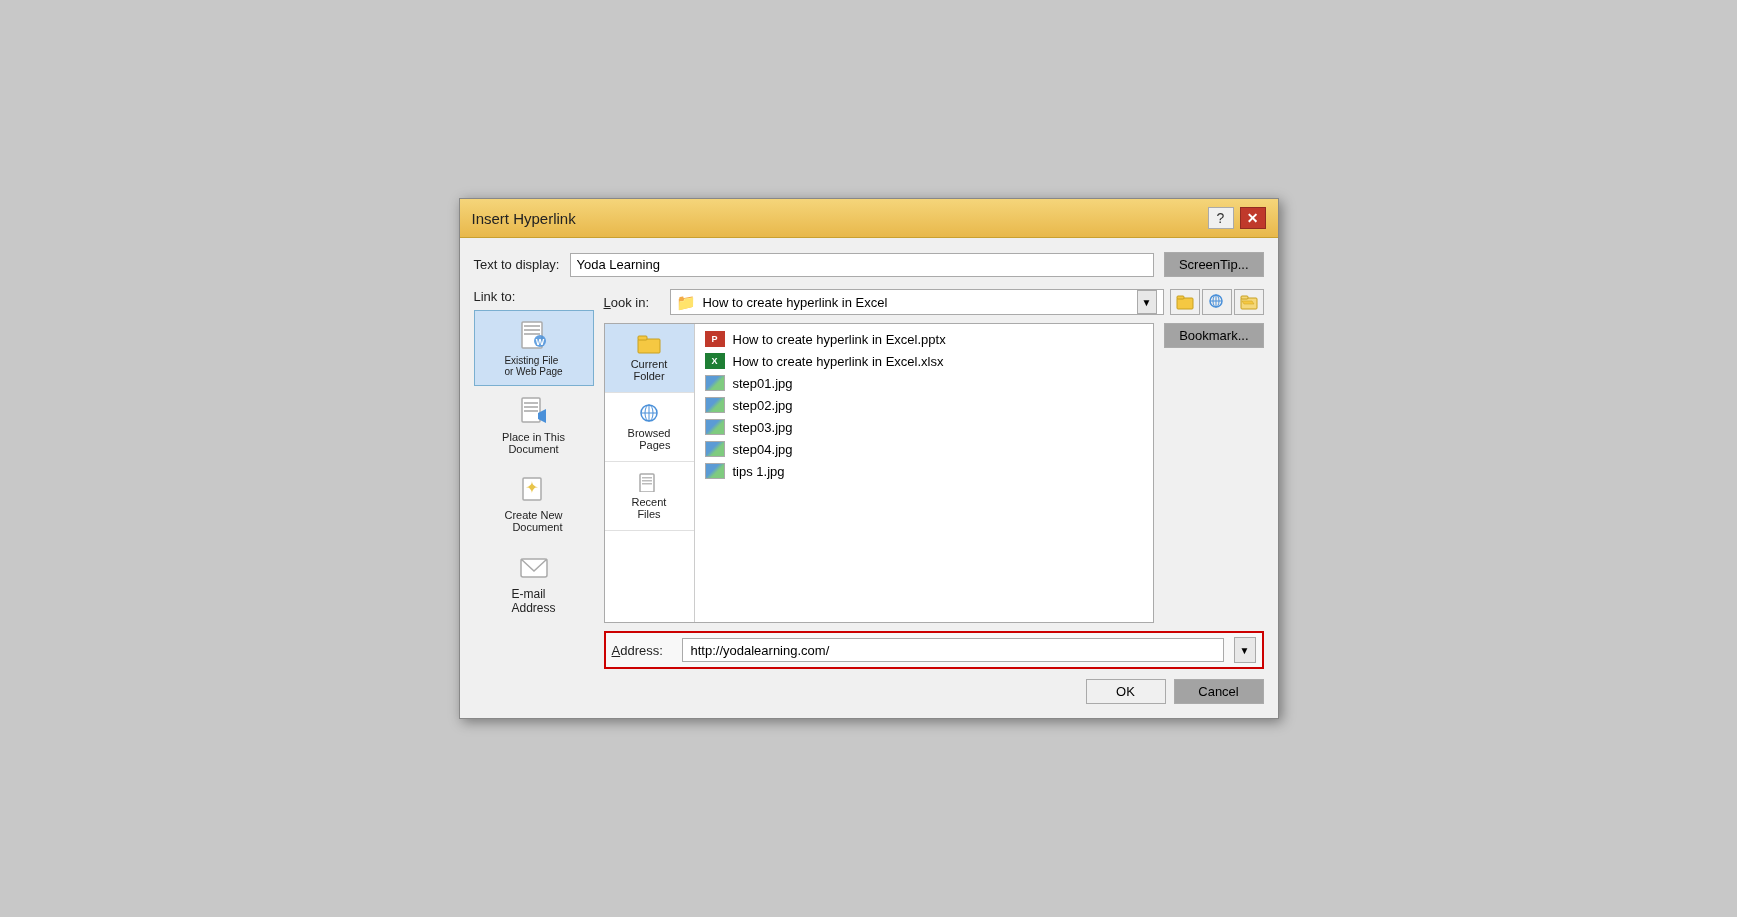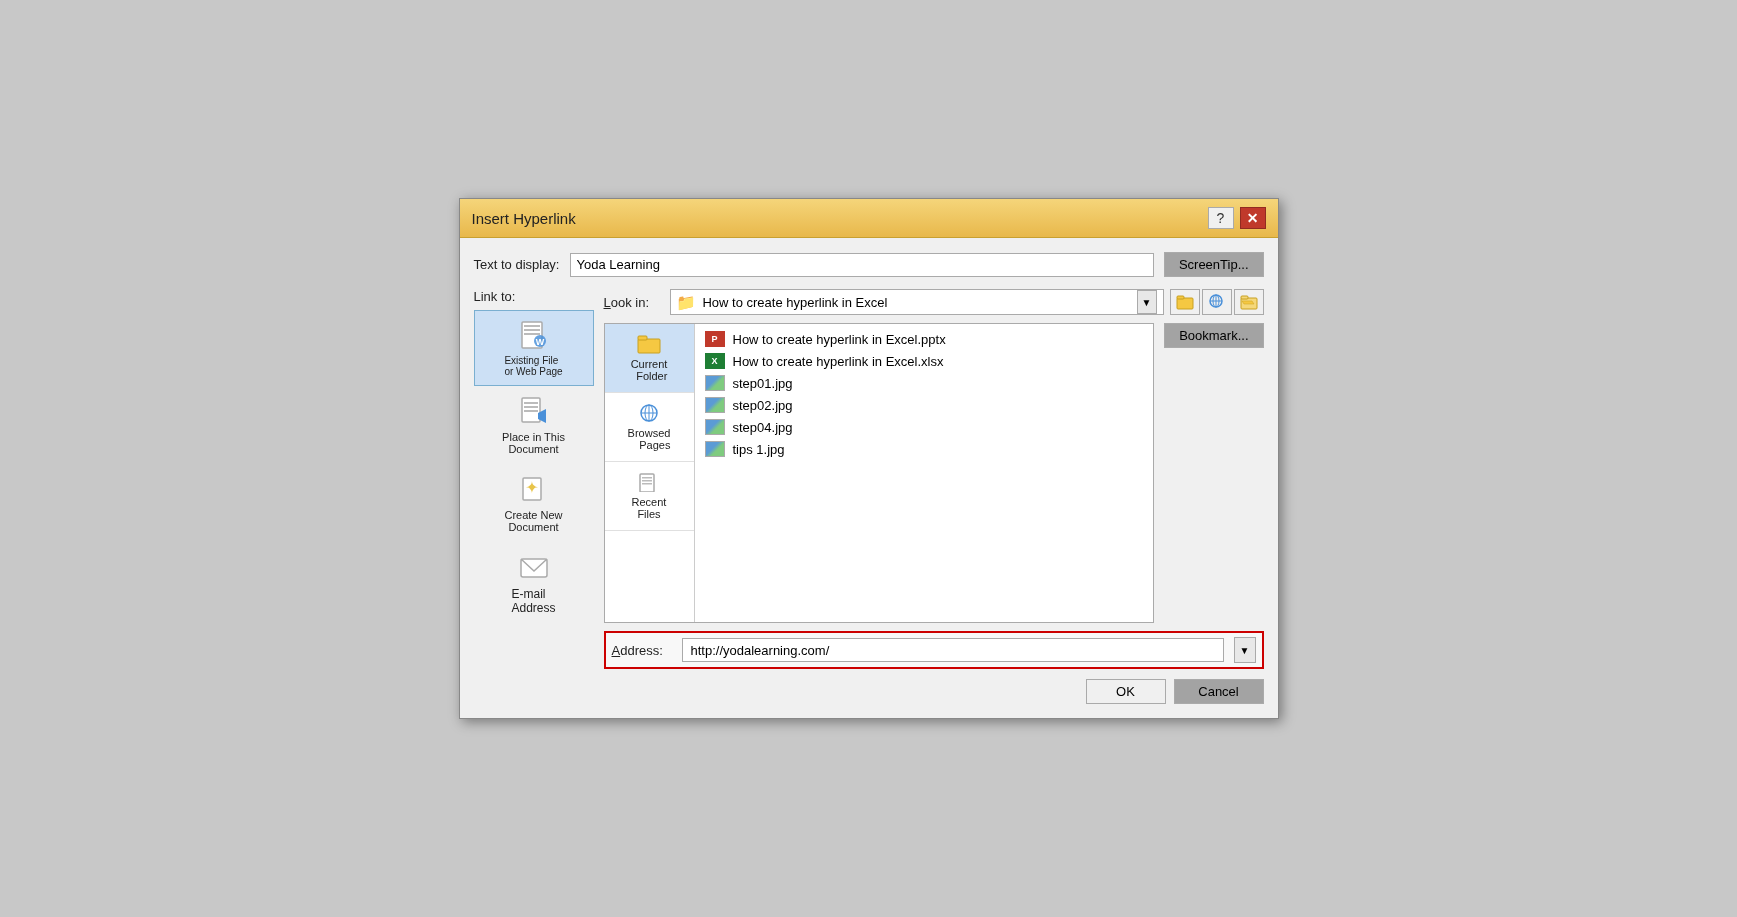--- a/index.html
+++ b/index.html
@@ -436,21 +436,21 @@
           <span style="font-size:11px;text-align:center;">Place in This<br>Document</span>
         </div>
 
         <div class="link-to-item">
           <div class="icon-placeholder">
             <svg width="32" height="32" viewBox="0 0 32 32">
               <rect x="5" y="5" width="18" height="22" rx="1" fill="white" stroke="#aaa" stroke-width="1.5"></rect>
               <text x="14" y="20" text-anchor="middle" font-size="16" fill="#e8c44a">✦</text>
             </svg>
           </div>
-          <span style="font-size:11px;text-align:center;">Create New<br>Document</span>
+          <span style="font-size:11px;text-align:right;">Create New<br>Document</span>
         </div>
 
         <div class="link-to-item">
           <div class="icon-placeholder">
             <svg width="32" height="32" viewBox="0 0 32 32">
               <rect x="3" y="8" width="26" height="18" rx="2" fill="white" stroke="#aaa" stroke-width="1.5"></rect>
               <polyline points="3,8 16,20 29,8" fill="none" stroke="#aaa" stroke-width="1.5"></polyline>
             </svg>
           </div>
           <span style="font-size:12px;text-align:left;">E-mail<br>Address</span>
@@ -495,21 +495,21 @@
 
         <div style="display:flex; gap:10px;">
           <div class="file-area" style="flex:1;">
 
             <div class="sub-sidebar">
               <div class="sub-sidebar-item active">
                 <svg width="24" height="20" viewBox="0 0 24 20">
                   <rect x="1" y="5" width="22" height="14" rx="1" fill="#f5c842" stroke="#c8a020" stroke-width="1"></rect>
                   <rect x="1" y="2" width="9" height="4" rx="1" fill="#f5c842" stroke="#c8a020" stroke-width="1"></rect>
                 </svg>
-                <span style="font-size:11px;text-align:right;">Current<br>Folder</span>
+                <span style="font-size:11px;text-align:center;">Current<br>Folder</span>
               </div>
               <div class="sub-sidebar-item">
                 <svg width="24" height="20" viewBox="0 0 24 20">
                   <circle cx="12" cy="10" r="8" fill="none" stroke="#4a90d9" stroke-width="1.5"></circle>
                   <line x1="12" y1="2" x2="12" y2="18" stroke="#4a90d9" stroke-width="1"></line>
                   <ellipse cx="12" cy="10" rx="4" ry="8" fill="none" stroke="#4a90d9" stroke-width="1"></ellipse>
                   <line x1="4" y1="10" x2="20" y2="10" stroke="#4a90d9" stroke-width="1"></line>
                 </svg>
                 <span style="font-size:11px;text-align:right;">Browsed<br>Pages</span>
               </div>
@@ -539,20 +539,24 @@
               <div class="file-item">
                 <div class="file-icon img-icon"></div>
                 <span>step01.jpg</span>
               </div>
 
               <div class="file-item">
                 <div class="file-icon img-icon"></div>
                 <span>step02.jpg</span>
               </div>
 
+              <div class="file-item">
+                <div class="file-icon img-icon"></div>
+                <span>step03.jpg</span>
+              </div>
 
               <div class="file-item">
                 <div class="file-icon img-icon"></div>
                 <span>step04.jpg</span>
               </div>
 
               <div class="file-item">
                 <div class="file-icon img-icon"></div>
                 <span>tips 1.jpg</span>
               </div>

